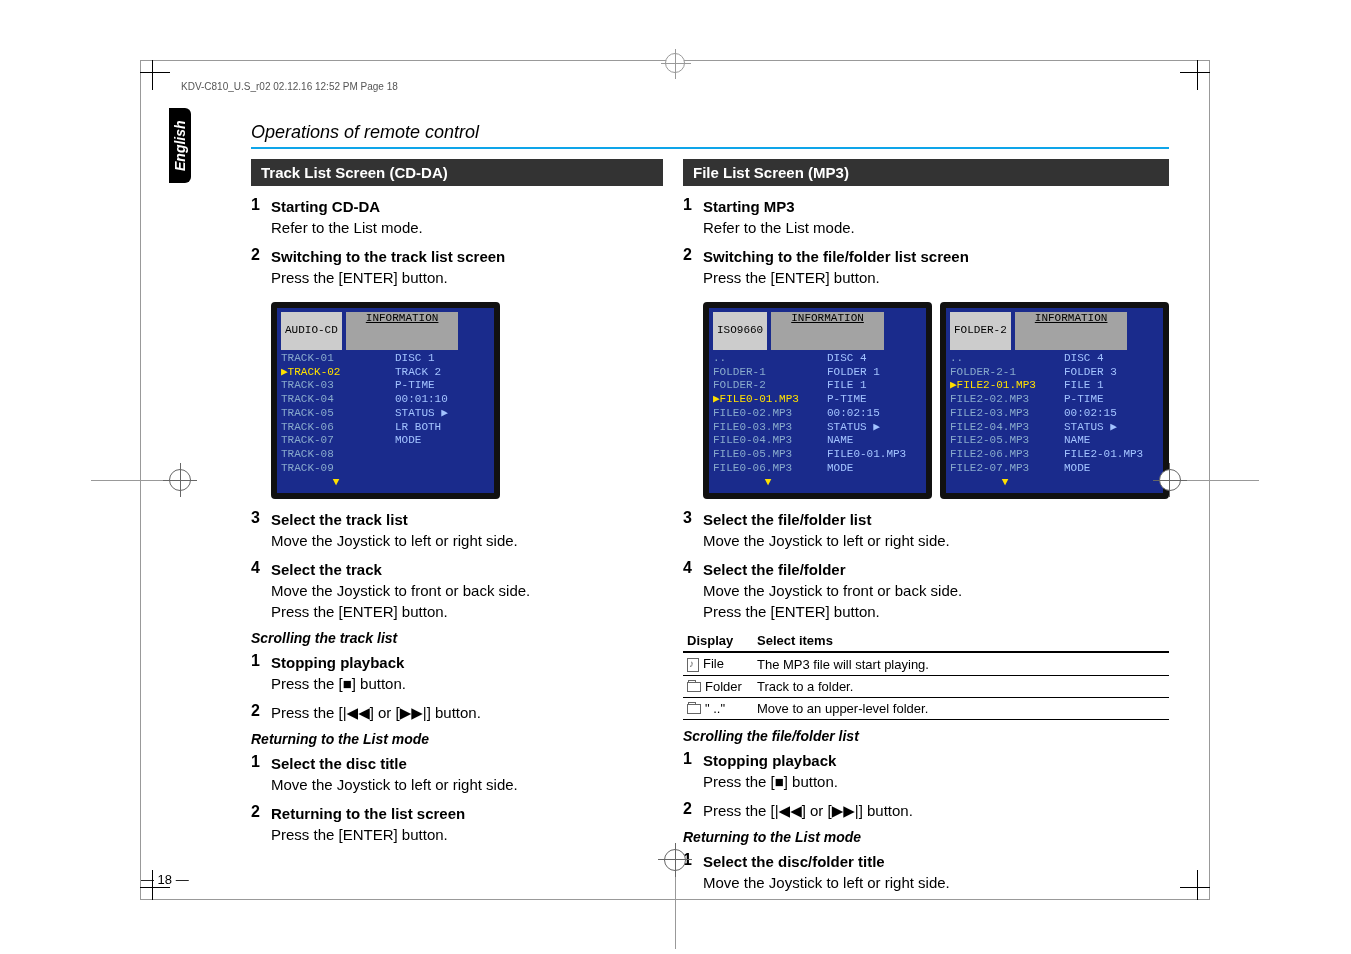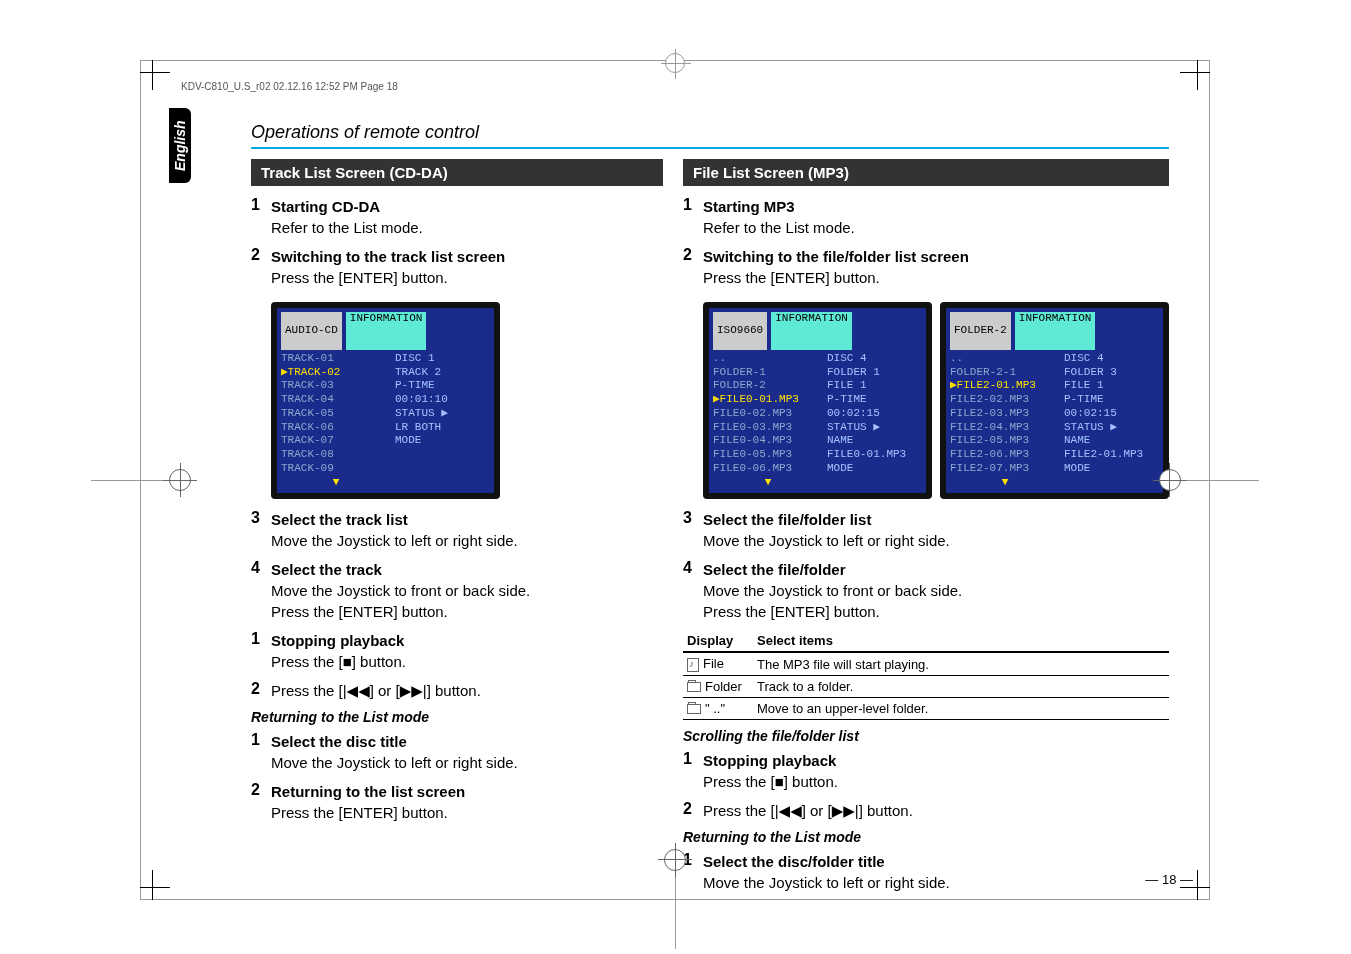--- a/index.html
+++ b/index.html
@@ -60,40 +60,40 @@
   .bar-heading { background:#333; color:#fff; font-weight:bold; padding:5px 10px; font-size:15px; margin-bottom: 10px; }
   .step { display:flex; margin-bottom:8px; }
   .step-num { font-weight:bold; font-size:16px; width:20px; flex-shrink:0; }
   .step-body { font-size:15px; line-height:1.4; }
   .step-body .bold { font-weight:bold; }
   .subhead { font-weight:bold; font-style:italic; font-size:14px; margin:6px 0 6px 0; }
 
   .osd { background:#1a2b8c; border:6px solid #111; border-radius:4px; padding:4px; font-family: 'Courier New', monospace; font-size:11px; line-height:1.25; color:#8ac; margin: 6px 0 10px 20px; display:inline-block; }
   .osd .toprow { display:flex; }
   .osd .label-box { background:#ccc; color:#000; padding:12px 4px; margin-bottom:2px; white-space:nowrap; }
-  .osd .info-box { background:#5eead4; color:#000; padding:0 4px; margin-left:4px; margin-bottom:2px; white-space:nowrap; }
+  .osd .info-box { background:#a3a3a3; color:#000; padding:0 20px; margin-left:4px; margin-bottom:2px; white-space:nowrap;text-decoration:underline; }
   .osd-body { display:flex; }
   .osd-list { width:110px; }
   .osd-list div { white-space:nowrap; }
   .osd-info { width:95px; margin-left:4px; }
   .osd-info div { white-space:nowrap; color:#a3c3ff; }
   .osd .hl { color:#ffe000; }
   .osd .arrow-down { text-align:center; color:#ffe000; }
   .osd-pair { display:flex; gap:8px; margin-left:0; }
 
   .tbl { width:100%; border-collapse:collapse; font-size:13px; margin: 4px 0 8px 0; }
   .tbl th { text-align:left; border-bottom:2px solid #000; padding:3px 4px; font-weight:bold; }
   .tbl td { border-bottom:1px solid #000; padding:3px 4px; }
   .icon-cell { width:70px; }
   .note-icon { display:inline-block; width:12px; height:14px; border:1px solid #666; margin-right:4px; position:relative; vertical-align:middle; }
   .note-icon::after { content:"♪"; position:absolute; font-size:10px; left:1px; top:-1px; color:#666; }
   .folder-icon { display:inline-block; width:14px; height:10px; border:1px solid #666; margin-right:4px; vertical-align:middle; position:relative; }
   .folder-icon::before { content:""; position:absolute; top:-3px; left:0; width:6px; height:2px; border:1px solid #666; border-bottom:none; }
 
-  .page-num { text-align:right; font-size:13px; position:absolute; bottom:12px; left:0; right:16px; }
+  .page-num { text-align:left; font-size:13px; position:absolute; bottom:12px; left:0; right:0; }
 </style>
 </head>
 <body>
 
 <div class="page">
   <div class="crop-tl"></div>
   <div class="crop-tr"></div>
   <div class="crop-bl"></div>
   <div class="crop-br"></div>
   <div class="reg-top"></div>
@@ -185,20 +185,21 @@
           </div>
           <div class="step">
             <div class="step-num">4</div>
       <div class="step-body">
         <div class="bold">Select the track</div>
         <div>Move the Joystick to front or back side.</div>
               <div>Press the [ENTER] button.</div>
       </div>
           </div>
         </div>
+      <div class="subhead">Scrolling the track list</div>
       <div id="left-scroll">
           <div class="step">
             <div class="step-num">1</div>
       <div class="step-body">
         <div class="bold">Stopping playback</div>
         <div>Press the [■] button.</div>
       </div>
           </div>
           <div class="step">
             <div class="step-num">2</div>

